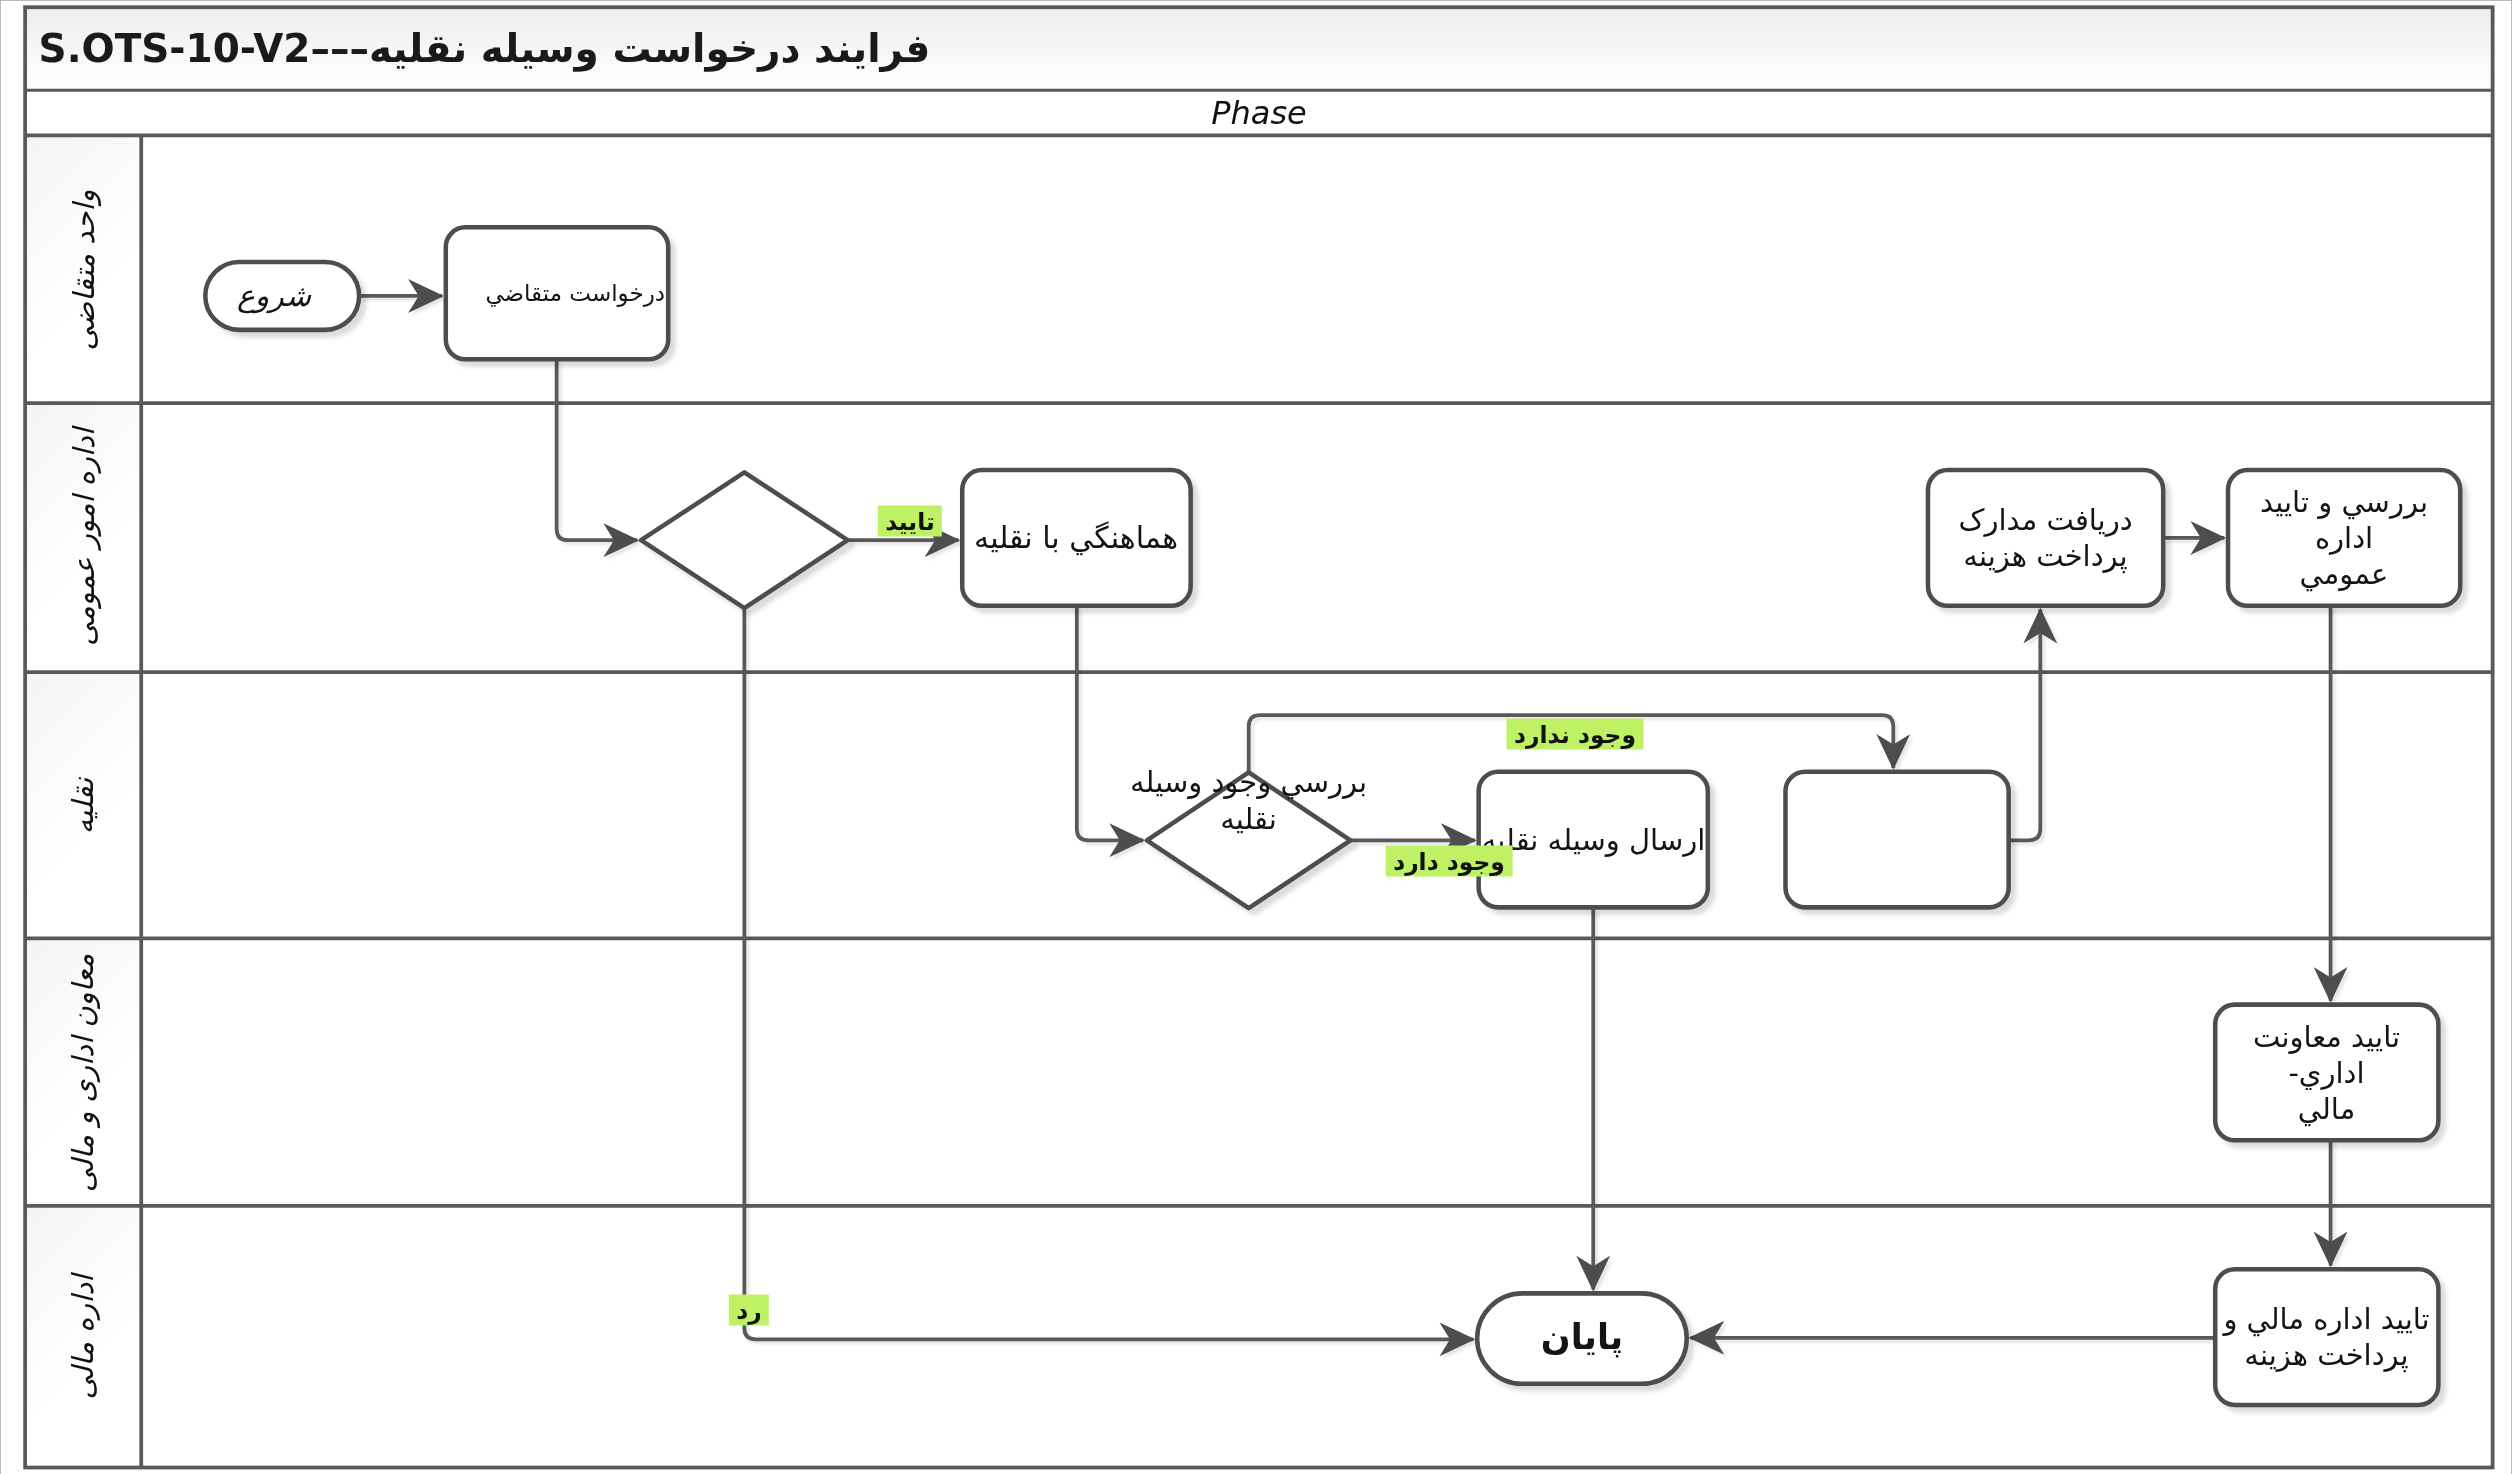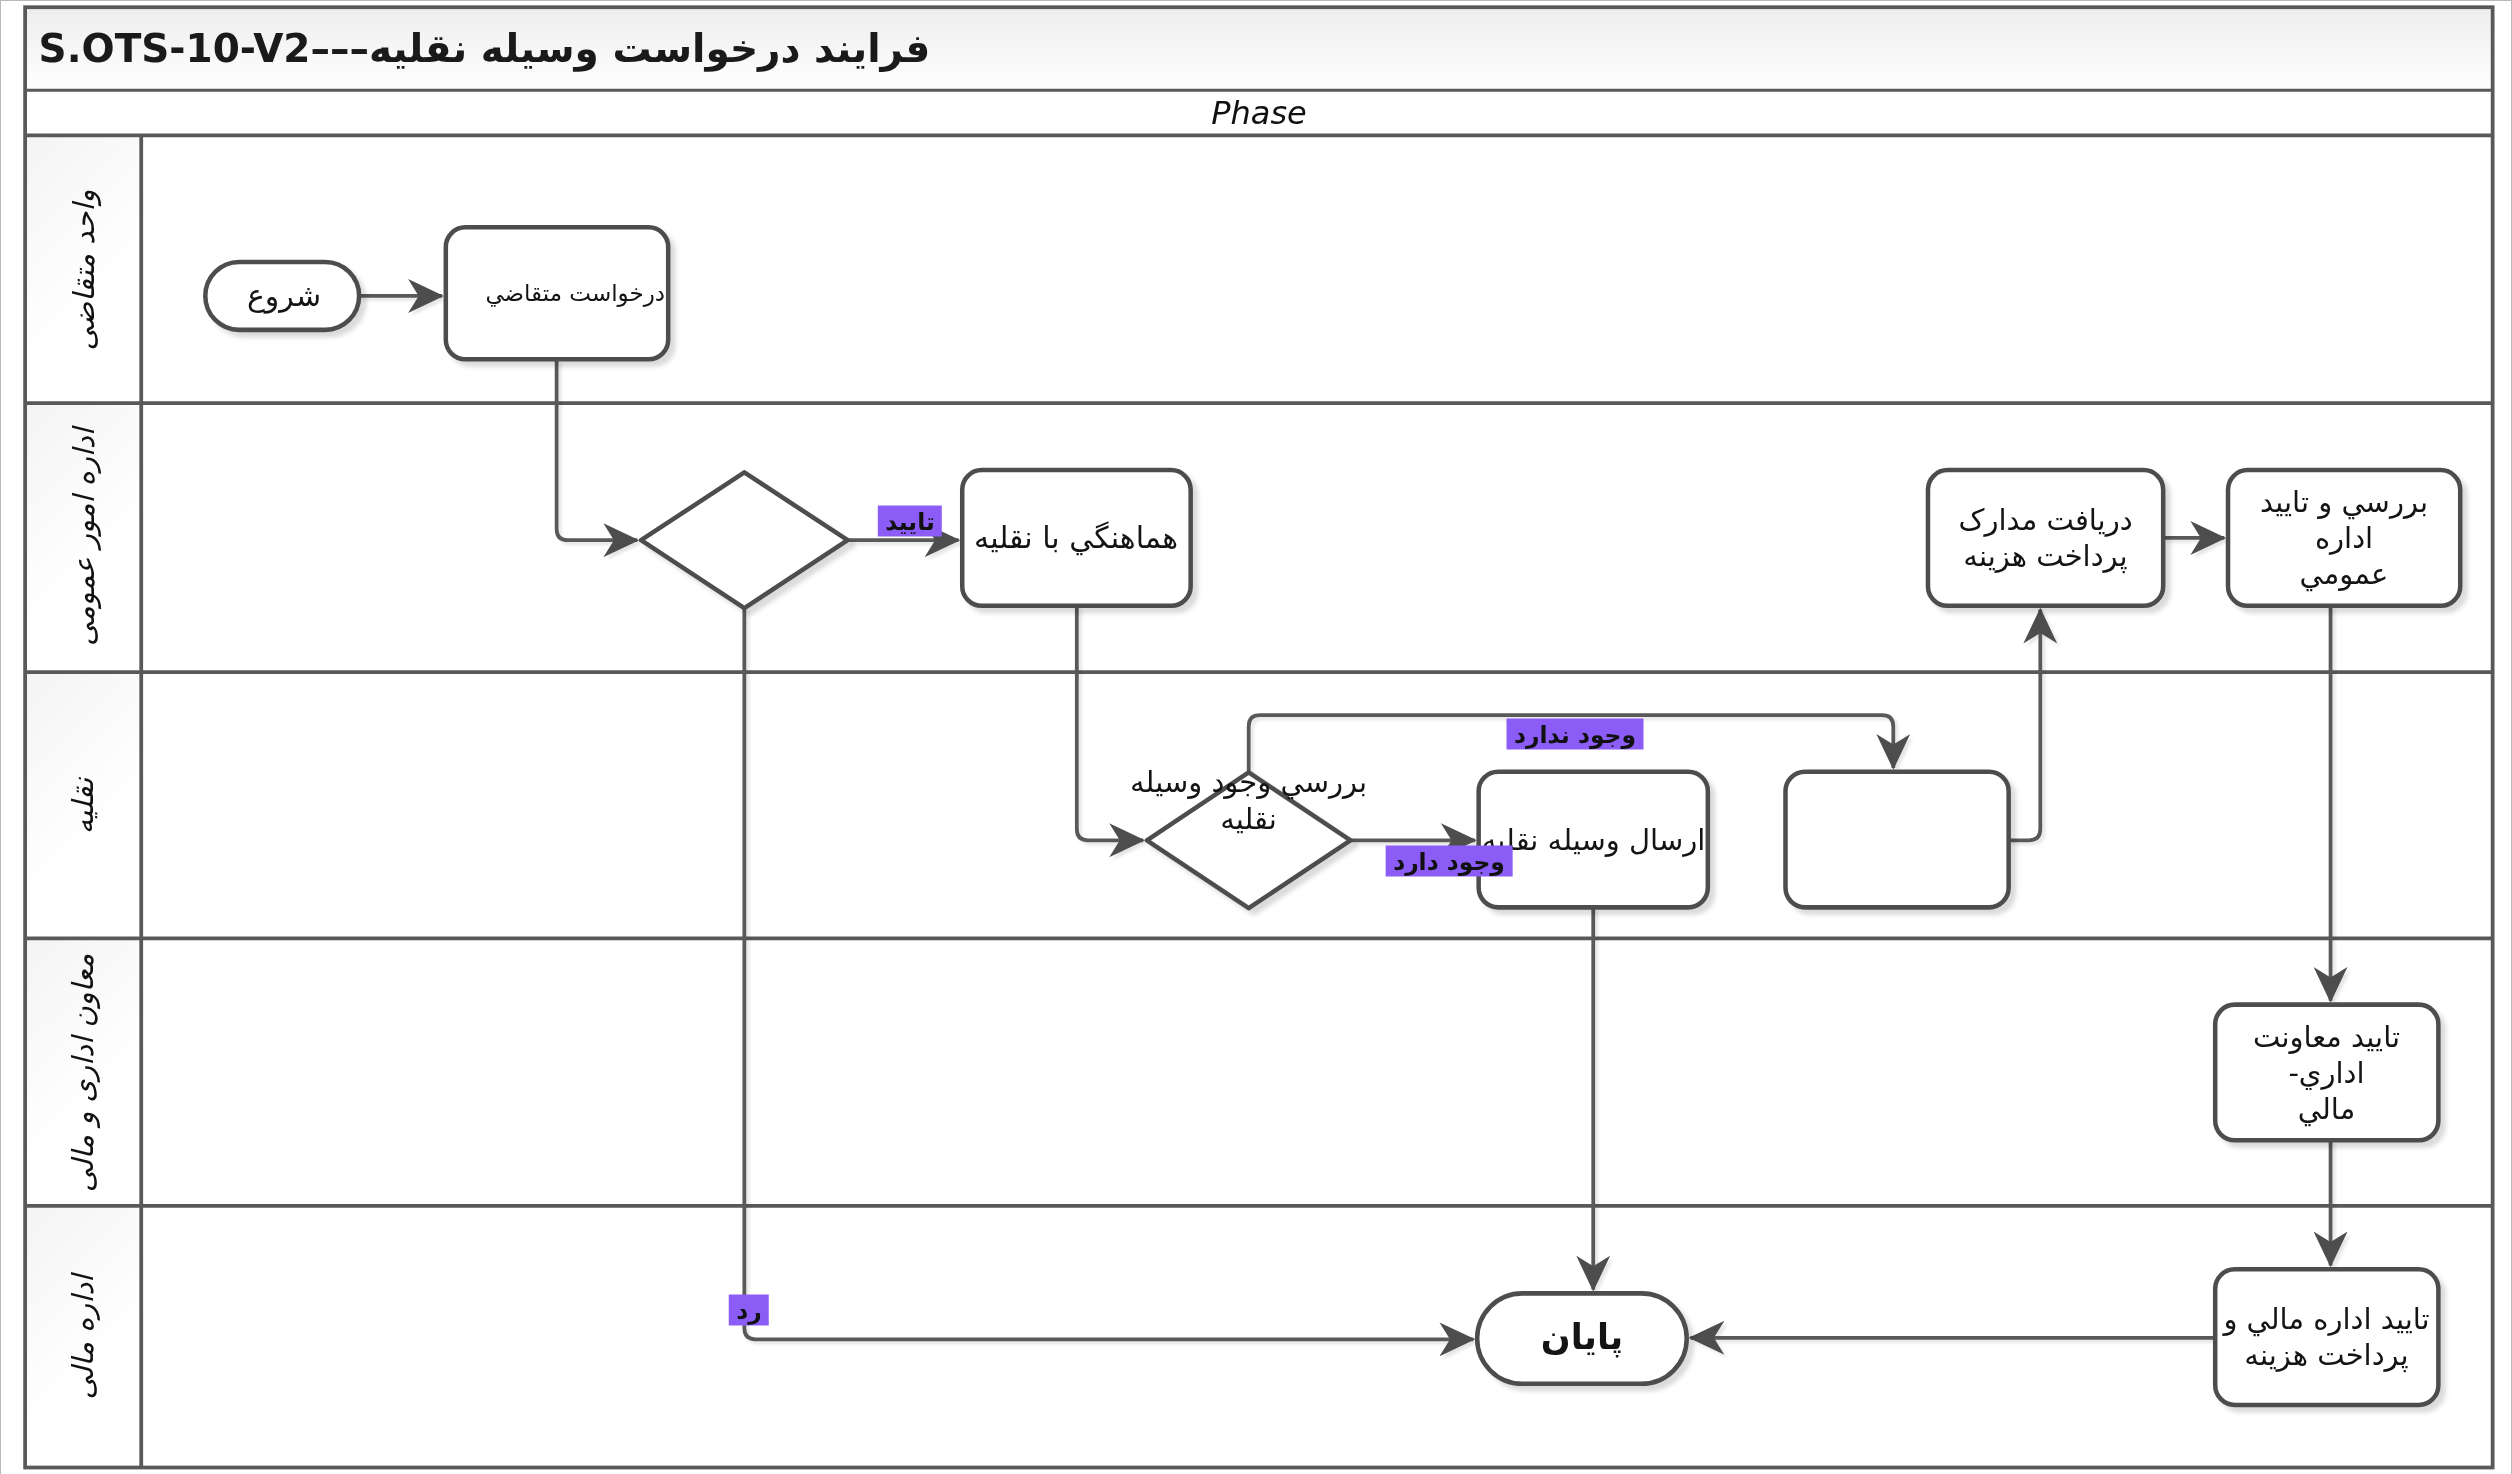--- a/index.html
+++ b/index.html
@@ -53,21 +53,21 @@
     text-align:center;direction:rtl;
     color:#141414;
     white-space:pre-line;
     line-height:1.25;
   }
   .nl-right{justify-content:flex-start;} 
 
   
   .edge-label{
     position:absolute;transform:translate(-50%,-50%);
-    background:#8b5cf6;padding:1.5px 7.5px;
+    background:#bef264;padding:1.5px 7.5px;
     font-size:23.4px;font-weight:bold;color:#111;
     direction:rtl;white-space:nowrap;
   }
 </style>
 </head>
 <body>
 
 <div class="page">
 
   <div class="title-row">
@@ -136,21 +136,21 @@
       <rect x="2954" y="622" width="308" height="180" rx="26"></rect>
       <path d="M1655 1023 L1790 1113 L1655 1203 L1520 1113 Z"></path>
       <rect x="1960" y="1022" width="304" height="180" rx="26"></rect>
       <rect x="2367" y="1022" width="296" height="180" rx="26"></rect>
       <rect x="2937" y="1331" width="296" height="180" rx="26"></rect>
       <rect x="2937" y="1682" width="296" height="180" rx="26"></rect>
       <rect x="1958" y="1714" width="278" height="120" rx="60"></rect>
     </g>
   </svg>
 
-  <div class="node-label" style="left:206px;top:261px;width:154px;height:68px;font-size:30px;">شروع</div>
+  <div class="node-label" style="left:196px;top:261px;width:154px;height:68px;font-size:30px;font-style:italic;">شروع</div>
 
   <div class="node-label nl-right" style="left:445px;top:226px;width:216px;height:132px;font-size:23px;padding:0 3px;">درخواست متقاضي</div>
 
 
   <div class="node-label" style="left:961px;top:469px;width:228px;height:136px;font-size:30px;">هماهنگي با نقليه</div>
 
   <div class="node-label" style="left:1927px;top:469px;width:235px;height:136px;font-size:29px;">دريافت مدارک
 پرداخت هزينه</div>
 
   <div class="node-label" style="left:2227px;top:469px;width:232px;height:136px;font-size:29px;">بررسي و تاييد اداره

